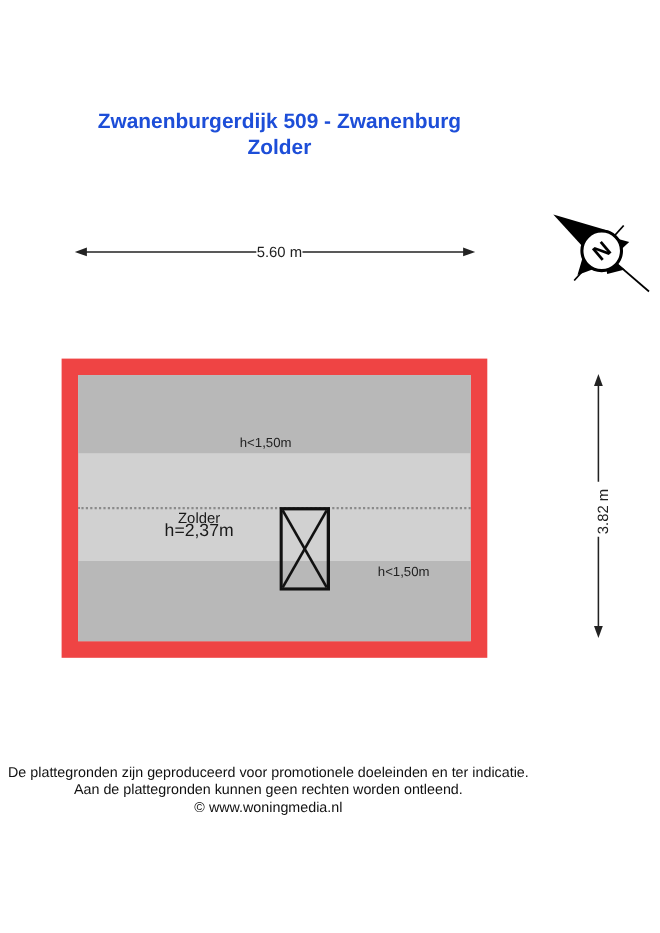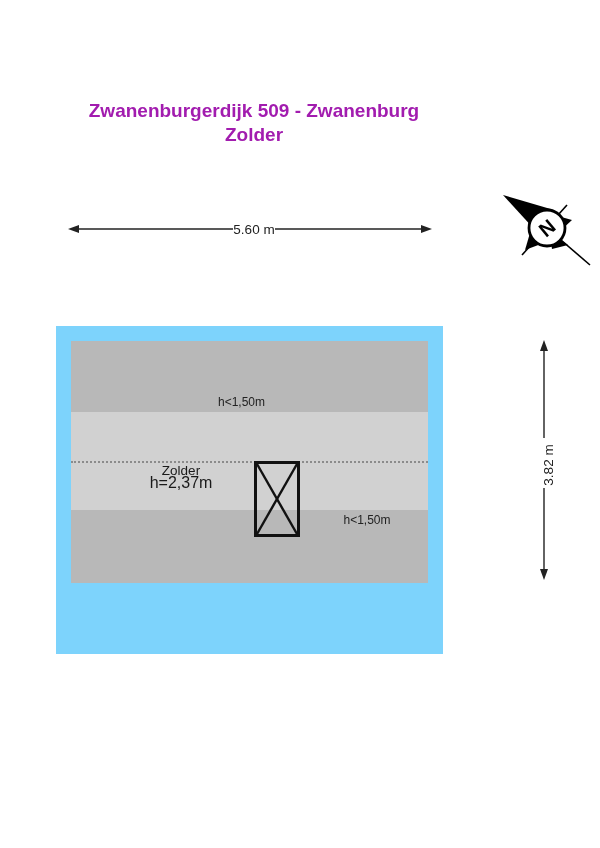--- a/index.html
+++ b/index.html
@@ -10,40 +10,40 @@
     color: #1a1a1a;
     position: relative;
     overflow: hidden;
   }
   .page { position: absolute; left: 0; top: 0; width: 600px; height: 848px; }
 
   
   .title-block {
     position: absolute; left: 0; top: 99px; width: 488px;
     text-align: center; font-weight: bold; font-size: 19px; line-height: 24px;
-    color: #a21caf;
+    color: #1d4ed8;
     padding-left: 20px;
   }
 
   
   .dim-h { position: absolute; left: 66px; top: 216px; }
   .dim-h text, .dim-v text { font-family: "Liberation Sans", sans-serif; font-size: 13.5px; fill: #222; }
 
   
   .compass { position: absolute; left: 492px; top: 183px; }
   .compass .needle, .compass .wing { fill: #000; }
   .compass line { stroke: #000; stroke-width: 1.6; }
   .compass circle { fill: #fff; stroke: #000; stroke-width: 2.8; }
   .compass text { font-size: 20px; font-weight: bold; fill: #000; }
 
   
   .plan {
     position: absolute; left: 56px; top: 326px;
-    width: 387px; height: 328px;
-    background: #7dd3fc;
+    width: 387px; height: 272px;
+    background: #ef4444;
     padding: 15px;
   }
   .plan-inner {
     position: relative; width: 357px; height: 242px;
     background: #d1d1d1; overflow: hidden;
   }
   .band { position: absolute; left: 0; width: 357px; background: #b8b8b8; }
   .band-top { top: 0; height: 71px; }
   .band-bottom { bottom: 0; height: 73px; }
   .ridge-line {
@@ -131,14 +131,19 @@
   <svg class="dim-v" width="40" height="258" viewBox="0 0 40 258">
     <g>
       <line x1="14" y1="18" x2="14" y2="108" stroke="#222" stroke-width="1.4"></line>
       <line x1="14" y1="158" x2="14" y2="242" stroke="#222" stroke-width="1.4"></line>
       <polygon points="14,10 10,21 18,21" fill="#222"></polygon>
       <polygon points="14,250 10,239 18,239" fill="#222"></polygon>
     </g>
     <text x="23" y="135" text-anchor="middle" transform="rotate(-90 23 135)">3.82 m</text>
   </svg>
 
+  <div class="footer">
+    <div>De plattegronden zijn geproduceerd voor promotionele doeleinden en ter indicatie.</div>
+    <div>Aan de plattegronden kunnen geen rechten worden ontleend.</div>
+    <div>© www.woningmedia.nl</div>
+  </div>
 
 </div>
 
 </body></html>

